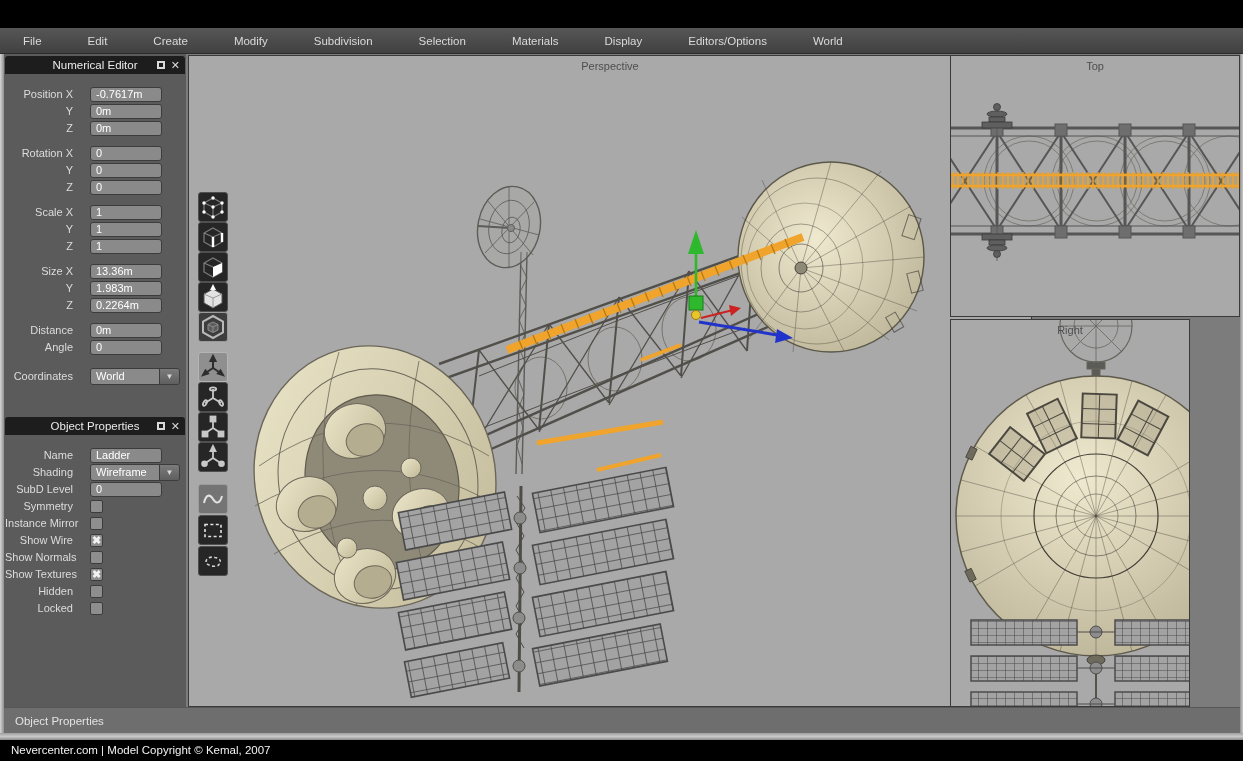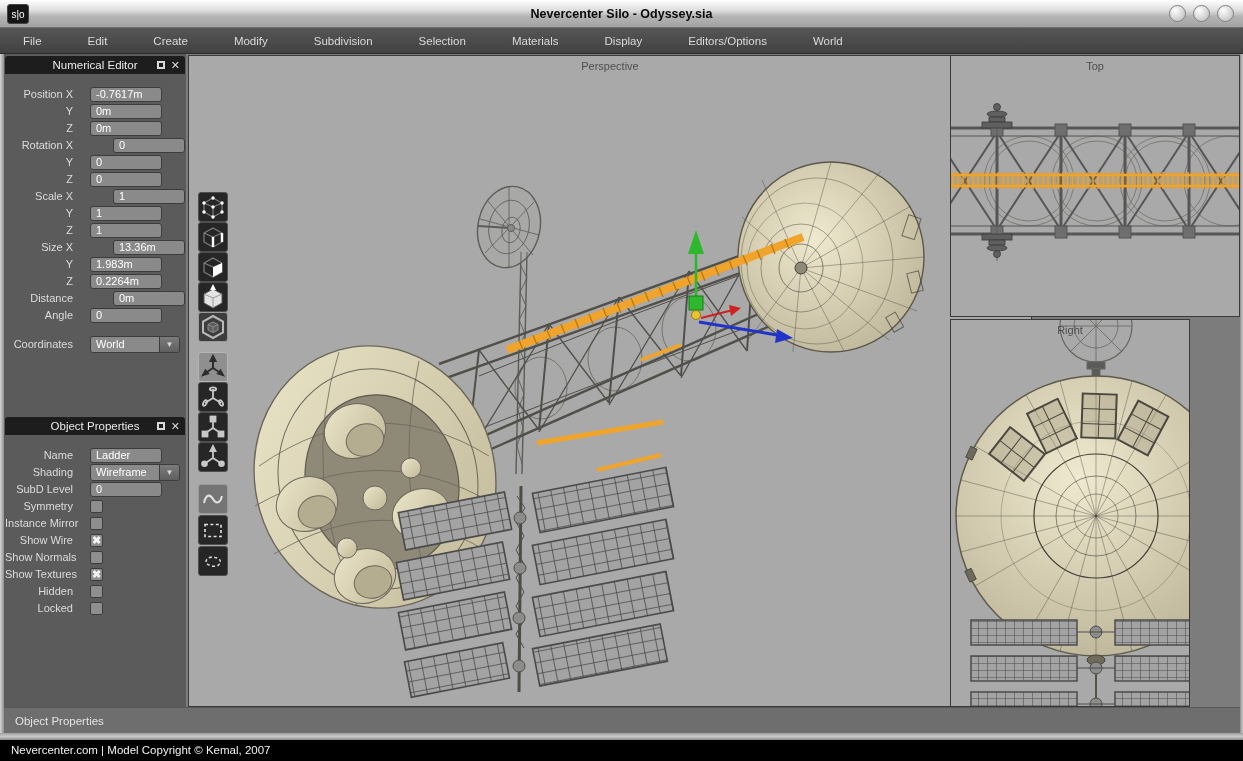--- a/index.html
+++ b/index.html
@@ -36,21 +36,21 @@
   .panel-ne { top:2px; height:360px; }
   .panel-op { top:363px; bottom:0; }
   .panel-header { height:18px; background:#1d1d1d; border-radius:3px 3px 0 0; position:relative; }
   .panel-title { text-align:center; color:#eaeaea; font-size:11.5px; line-height:18px; }
   .panel-icons { position:absolute; right:5px; top:0; height:18px; display:flex; align-items:center; gap:6px; }
   .ph-restore { width:8px; height:8px; border:2px solid #dadada; display:inline-block; }
   .ph-close { color:#dadada; font-size:11px; line-height:18px; }
   .panel-body { padding-top:11px; }
 
   .row { display:flex; align-items:center; height:16px; margin:1px 0; }
-  .row.gap { margin-top:1px;justify-content:space-between; }
+  .row.gap { margin-top:9px; }
   .row-label { width:85px; text-align:right; padding-right:17px; color:#dcdcdc; font-size:11px; white-space:nowrap; }
   .field { width:72px; height:15px; background:#8a8a8a; border:1px solid #3c3c3c; border-radius:3px;
     color:#ffffff; font-size:11px; line-height:13px; padding-left:5px; overflow:hidden; white-space:nowrap; }
   .dropdown { width:90px; height:17px; display:flex; border:1px solid #3c3c3c; border-radius:3px; overflow:hidden; }
   .dd-value { flex:1; background:#8a8a8a; color:#ffffff; font-size:11px; line-height:15px; padding-left:5px; }
   .dd-arrow { width:20px; background:linear-gradient(#7b7b7b,#5f5f5f); border-left:1px solid #3c3c3c;
     color:#d8d8d8; font-size:8px; text-align:center; line-height:15px; }
   .row-coord { margin-top:13px; }
   .checkbox { width:13px; height:13px; background:#8e8e8e; border:1px solid #3c3c3c; border-radius:2px;
     color:#f2f2f2; font-size:11px; font-weight:bold; line-height:11px; text-align:center; }
@@ -78,29 +78,20 @@
   .statusbar { position:absolute; left:4px; top:707px; width:1236px; height:26px; background:#6e6e6e;
     border-top:1px solid #575757; color:#e3e3e3; font-size:11.5px; line-height:26px; padding-left:11px; }
   .footer { position:absolute; left:0; top:740px; width:1243px; height:21px; background:#000;
     color:#f2f2f2; font-size:11.5px; line-height:20px; padding-left:11px; }
 </style>
 </head>
 <body>
 
 <div class="window">
 
-  <div class="titlebar">
-    <div class="app-logo">s|o</div>
-    <div class="title-text">Nevercenter Silo - Odyssey.sia</div>
-    <div class="win-buttons">
-      <div class="win-btn"></div>
-      <div class="win-btn"></div>
-      <div class="win-btn"></div>
-    </div>
-  </div>
 
   <div class="menubar">
     <span class="menu-item">File</span>
     <span class="menu-item">Edit</span>
     <span class="menu-item">Create</span>
     <span class="menu-item">Modify</span>
     <span class="menu-item">Subdivision</span>
     <span class="menu-item">Selection</span>
     <span class="menu-item">Materials</span>
     <span class="menu-item">Display</span>

